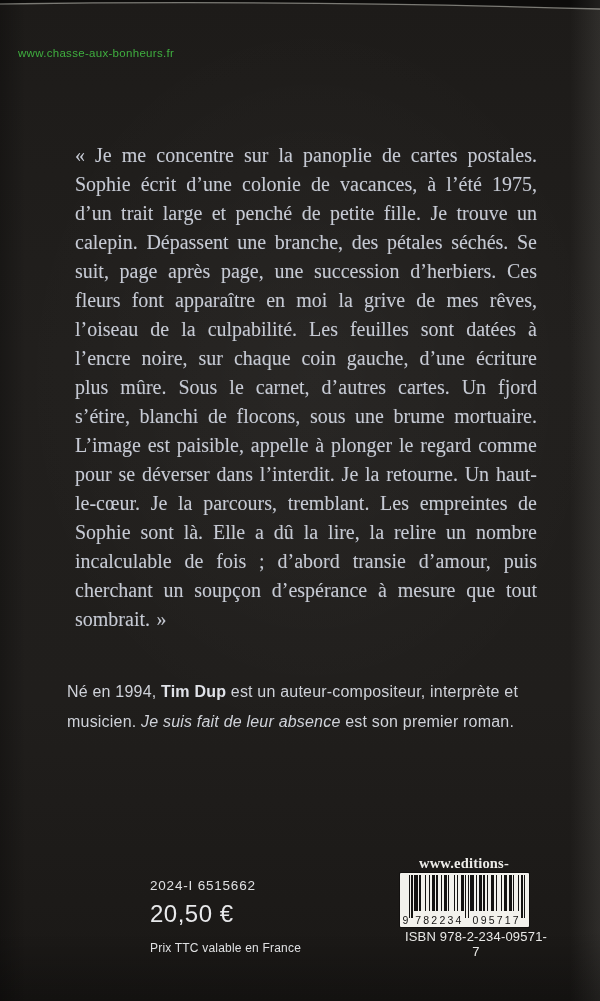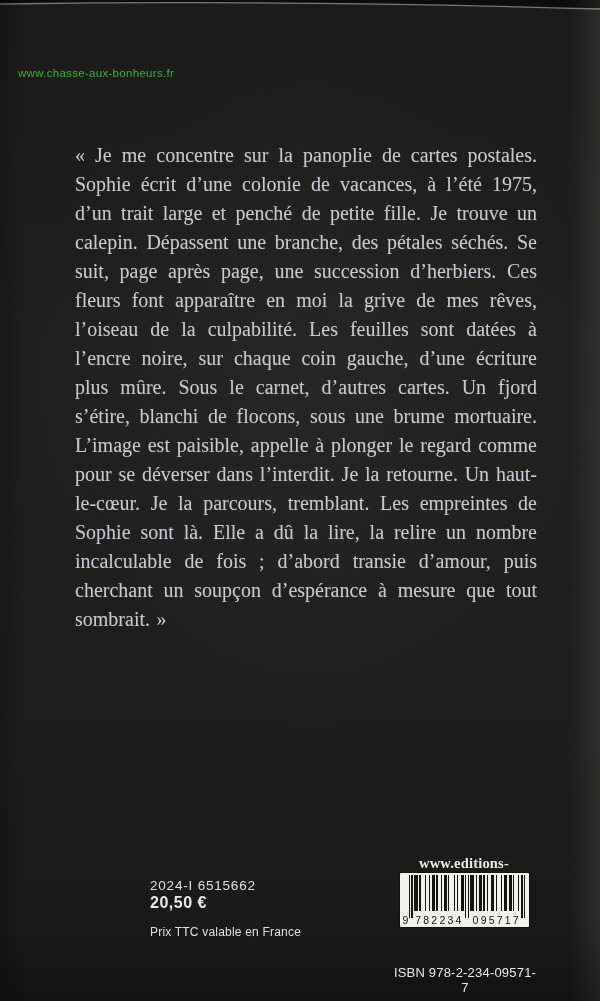--- a/index.html
+++ b/index.html
@@ -11,21 +11,21 @@
       linear-gradient(180deg,#1d1b19 0%,#211f1d 35%,#201e1c 70%,#1a1816 100%);
   }
   .top-edge{position:absolute;left:0;top:0;width:600px;height:18px;}
   .right-glare{position:absolute;right:0;top:0;width:30px;height:1001px;
     background:linear-gradient(to left, rgba(205,205,198,0.10), rgba(205,205,198,0.0));}
   .bottom-vignette{position:absolute;left:0;bottom:0;width:600px;height:70px;
     background:linear-gradient(to top, rgba(0,0,0,0.28), rgba(0,0,0,0));}
   .left-vignette{position:absolute;left:0;top:0;width:26px;height:1001px;
     background:linear-gradient(to right, rgba(0,0,0,0.25), rgba(0,0,0,0));}
 
-  .watermark{position:absolute;left:18px;top:47px;font-size:11.5px;letter-spacing:.3px;color:#3fae3f;margin-top:20px;}
+  .watermark{position:absolute;left:18px;top:47px;font-size:11.5px;letter-spacing:.3px;color:#3fae3f;}
 
   .quote{
     position:absolute;left:75px;top:141px;width:462px;
     font-family:"Liberation Serif",serif;font-size:20px;line-height:29px;
     color:#c6cad4;text-align:justify;word-spacing:1.5px;
     text-shadow:0 0 1px rgba(198,202,212,0.25);
   }
   .synopsis{
     position:absolute;left:67px;top:527px;width:462px;
     font-family:"Liberation Serif",serif;font-size:20px;line-height:29px;
@@ -43,46 +43,47 @@
     position:absolute;left:396px;top:855px;width:136px;text-align:center;
     font-family:"Liberation Serif",serif;font-weight:bold;font-size:14.5px;
     color:#edece9;letter-spacing:.2px;
   }
   .barcode-box{
     position:absolute;left:400px;top:873px;width:129px;height:54px;
     background:#f2f1ec;border-radius:1px;box-shadow:0 0 0 1px rgba(0,0,0,0.35);
   }
   .barcode-box svg{display:block;width:129px;height:54px;}
   .isbn{
-    position:absolute;left:393px;top:929px;width:144px;text-align:center;
-    font-size:13px;color:#e9e9e7;letter-spacing:.2px;margin-top:36px;
+    position:absolute;left:404px;top:929px;width:144px;text-align:center;
+    font-size:13px;color:#e9e9e7;letter-spacing:.2px;
   }
   .pricing{position:absolute;left:150px;top:878px;width:242px;color:#dfe0e2;}
   .print-code{font-size:13.5px;letter-spacing:.8px;}
-  .price{font-size:16px;font-weight:bold;letter-spacing:.5px;margin-top:1px;color:#e8e9eb;}
+  .price{font-size:24px;font-weight:normal;letter-spacing:.5px;margin-top:7px;color:#e8e9eb;}
   .price-note{font-size:12px;margin-top:13px;letter-spacing:.2px;}
 </style>
 </head>
 <body>
 
 <div class="cover">
 
   <svg class="top-edge" viewBox="0 0 600 18" preserveAspectRatio="none">
     <path d="M0,0 H600 V9 C400,3 200,1 0,4 Z" fill="#0d0c0b"></path>
     <path d="M0,4 C200,1 400,3 600,9" fill="none" stroke="rgba(205,205,196,0.55)" stroke-width="1.3"></path>
   </svg>
   <div class="right-glare"></div>
   <div class="left-vignette"></div>
   <div class="bottom-vignette"></div>
 
   <div class="watermark">www.chasse-aux-bonheurs.fr</div>
 
   <div class="quote">« Je me concentre sur la panoplie de cartes postales. Sophie écrit d’une colonie de vacances, à l’été 1975, d’un trait large et penché de petite fille. Je trouve un calepin. Dépassent une branche, des pétales séchés. Se suit, page après page, une succession d’herbiers. Ces fleurs font apparaître en moi la grive de mes rêves, l’oiseau de la culpabilité. Les feuilles sont datées à l’encre noire, sur chaque coin gauche, d’une écriture plus mûre. Sous le carnet, d’autres cartes. Un fjord s’étire, blanchi de flocons, sous une brume mortuaire. L’image est paisible, appelle à plonger le regard comme pour se déverser dans l’interdit. Je la retourne. Un haut-le-cœur. Je la parcours, tremblant. Les empreintes de Sophie sont là. Elle a dû la lire, la relire un nombre incalculable de fois ; d’abord transie d’amour, puis cherchant un soupçon d’espérance à mesure que tout sombrait. »</div>
 
 
+  <div class="bio"><span>Né en 1994, </span><span class="bold">Tim Dup</span><span> est un auteur-compositeur, interprète et musicien. </span><span class="italic">Je suis fait de leur absence</span><span> est son premier roman.</span></div>
 
   <div class="publisher-url">www.editions-stock.fr</div>
 
   <div class="barcode-box">
     <svg viewBox="0 0 129 54" shape-rendering="crispEdges">
       <g>
           <rect x="9.00" y="2" width="1.28" height="43" fill="#141312"></rect>
           <rect x="11.44" y="2" width="1.28" height="43" fill="#141312"></rect>
           <rect x="13.88" y="2" width="1.28" height="36" fill="#141312"></rect>
           <rect x="15.10" y="2" width="1.28" height="36" fill="#141312"></rect>

